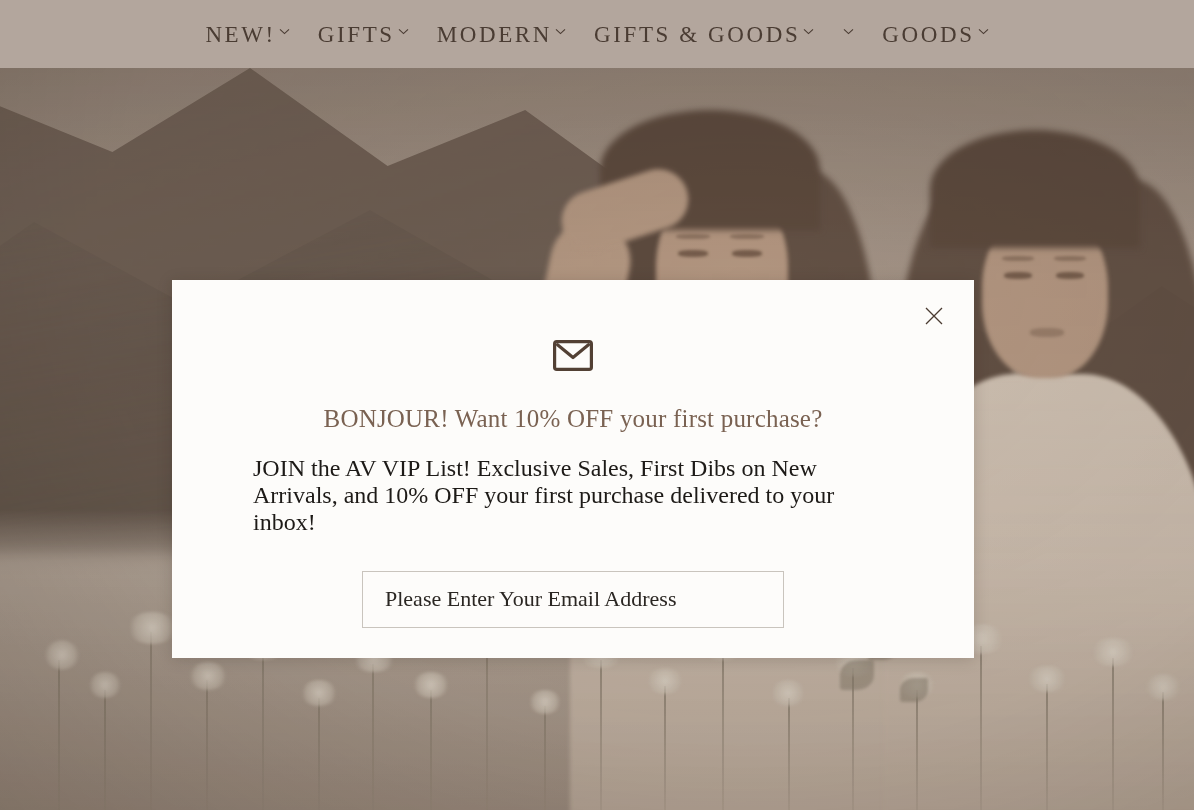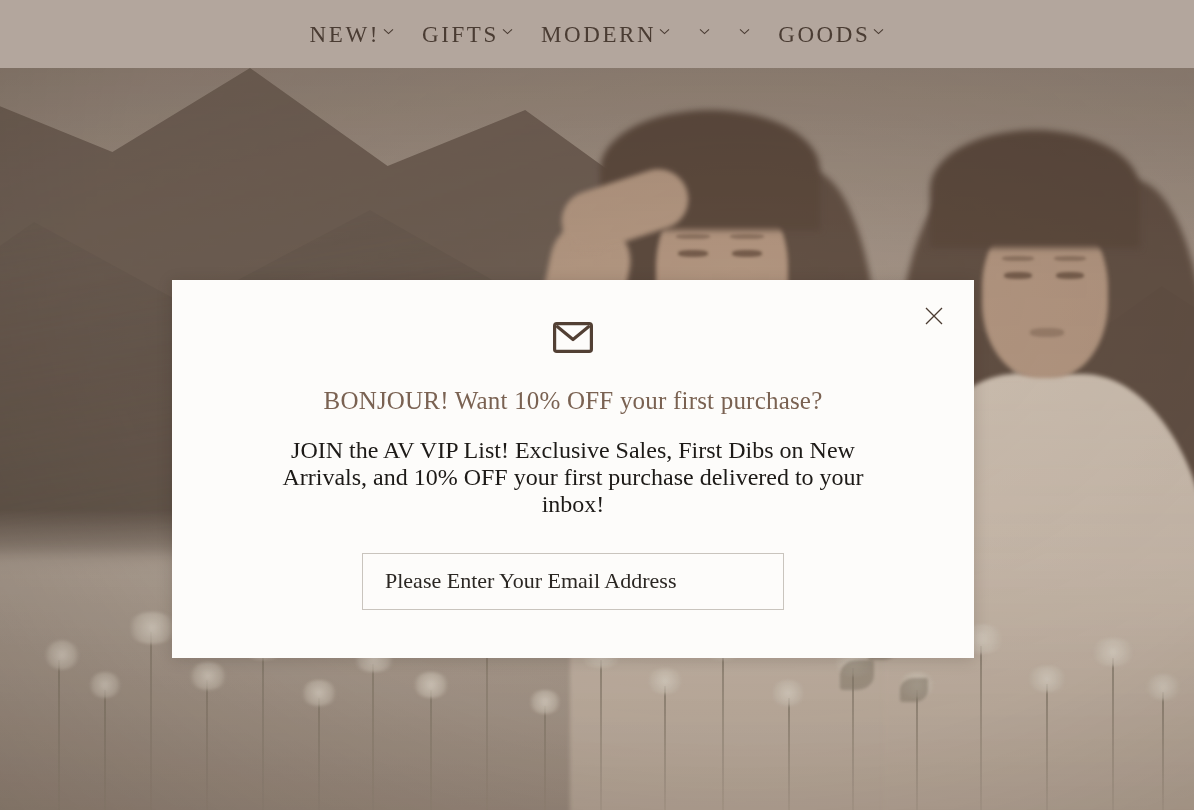--- a/index.html
+++ b/index.html
@@ -231,21 +231,21 @@
     top: 22px;
     width: 28px; height: 28px;
     cursor: pointer;
     display: flex;
     align-items: center;
     justify-content: center;
   }
   .modal-close svg { display: block; }
 
   .modal-inner {
-    padding-top: 42px;
+    padding-top: 60px;
     display: flex;
     flex-direction: column;
     align-items: center;
   }
 
   .env-icon { width: 40px; height: 31px; display: block; }
 
   .modal-headline {
     margin-top: 34px;
     color: #7a6252;
@@ -253,21 +253,21 @@
     font-family: "Liberation Serif", "DejaVu Serif", serif;
     letter-spacing: .2px;
     text-align: center;
   }
 
   .modal-body {
     margin-top: 22px;
     color: #1d1a17;
     font-size: 24px;
     line-height: 1.12;
-    text-align: center;
+    text-align: left;
     max-width: 640px;
     font-family: "Liberation Serif", "DejaVu Serif", serif;
   }
 
   .form-row {
     margin-top: 35px;
     display: flex;
     align-items: stretch;
     gap: 16px;
   }
@@ -411,20 +411,21 @@
     <div class="nav-item">
       <span>MODERN</span>
       <span class="nav-caret">
         <svg width="11" height="7" viewBox="0 0 11 7" aria-hidden="true">
           <path d="M1 1.3 L5.5 5.6 L10 1.3" fill="none" stroke="#4a3c33" stroke-width="1.1"></path>
         </svg>
       </span>
     </div>
 
     <div class="nav-item">
+      <span>GIFTS &amp; GOODS</span>
       <span class="nav-caret">
         <svg width="11" height="7" viewBox="0 0 11 7" aria-hidden="true">
           <path d="M1 1.3 L5.5 5.6 L10 1.3" fill="none" stroke="#4a3c33" stroke-width="1.1"></path>
         </svg>
       </span>
     </div>
 
     <div class="nav-item">
       <span class="nav-caret">
         <svg width="11" height="7" viewBox="0 0 11 7" aria-hidden="true">

